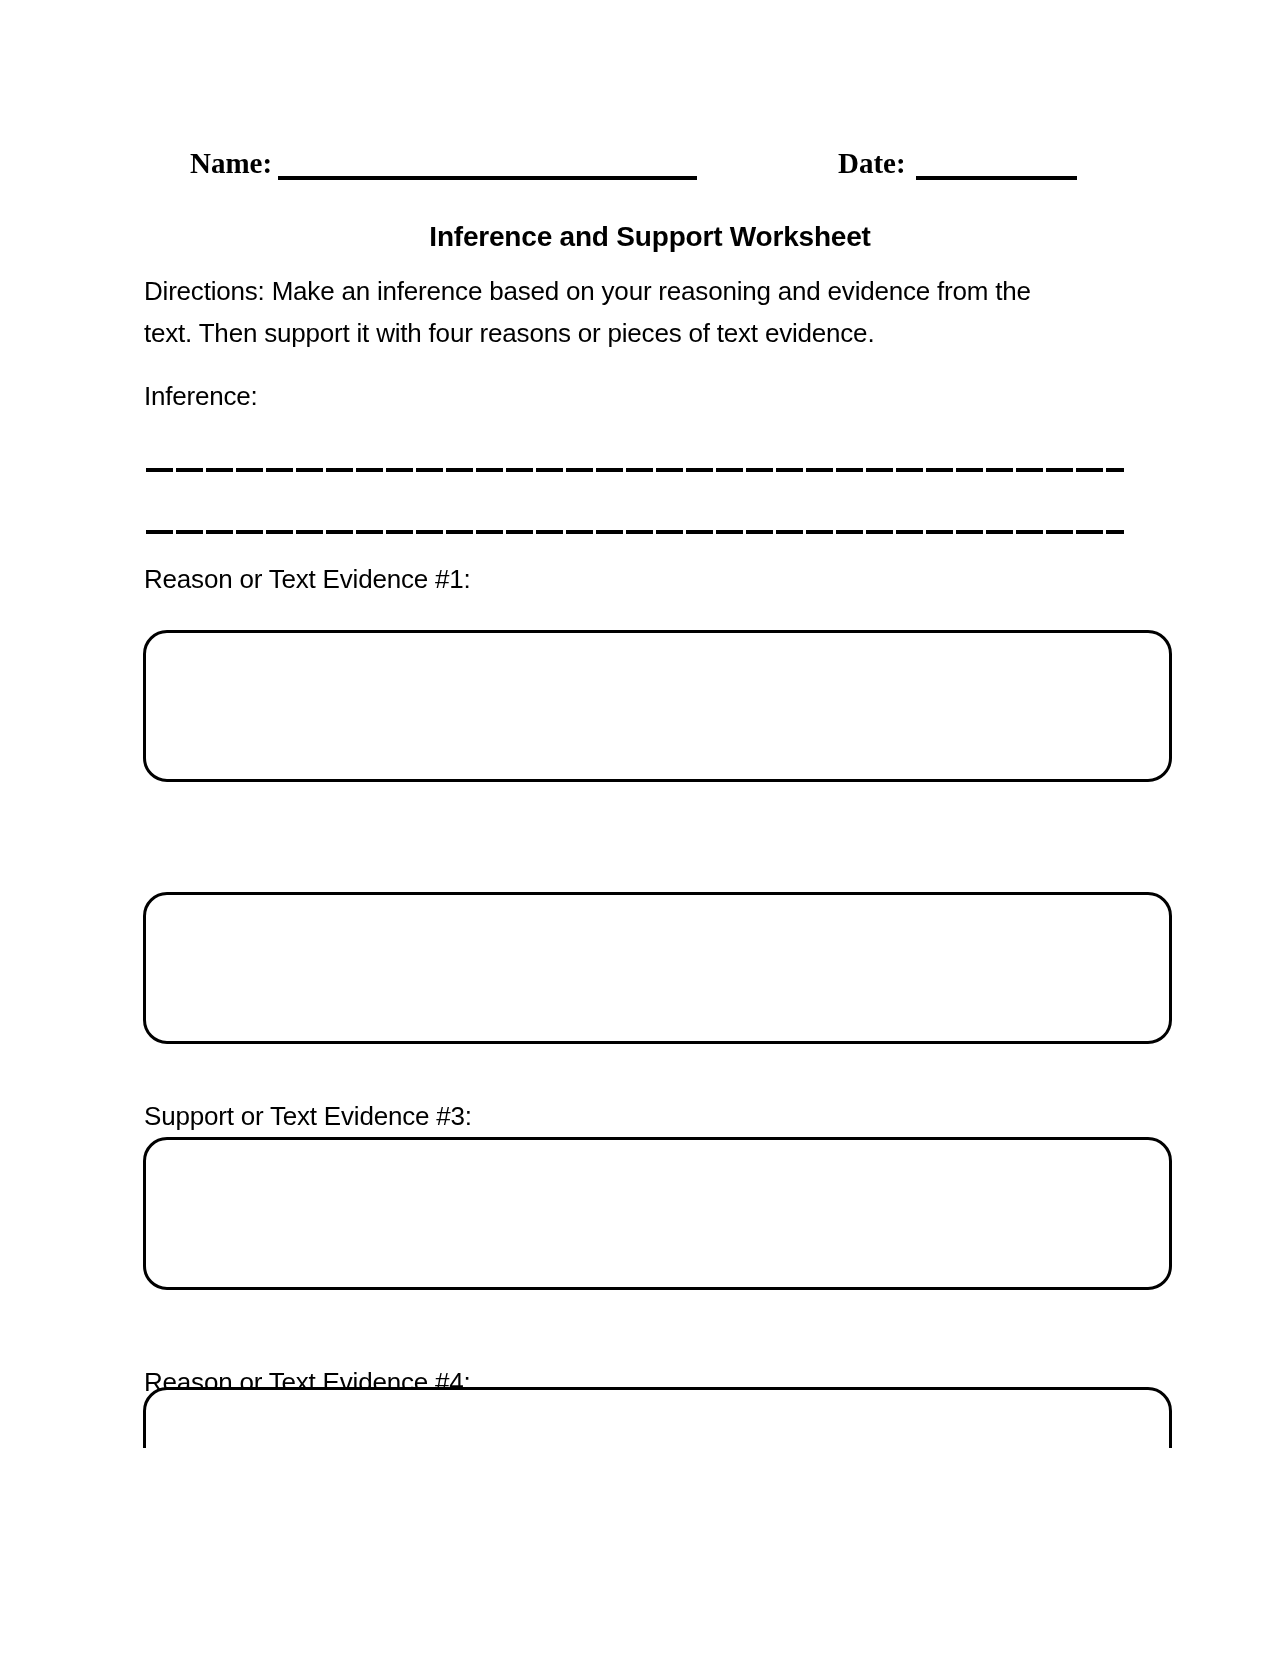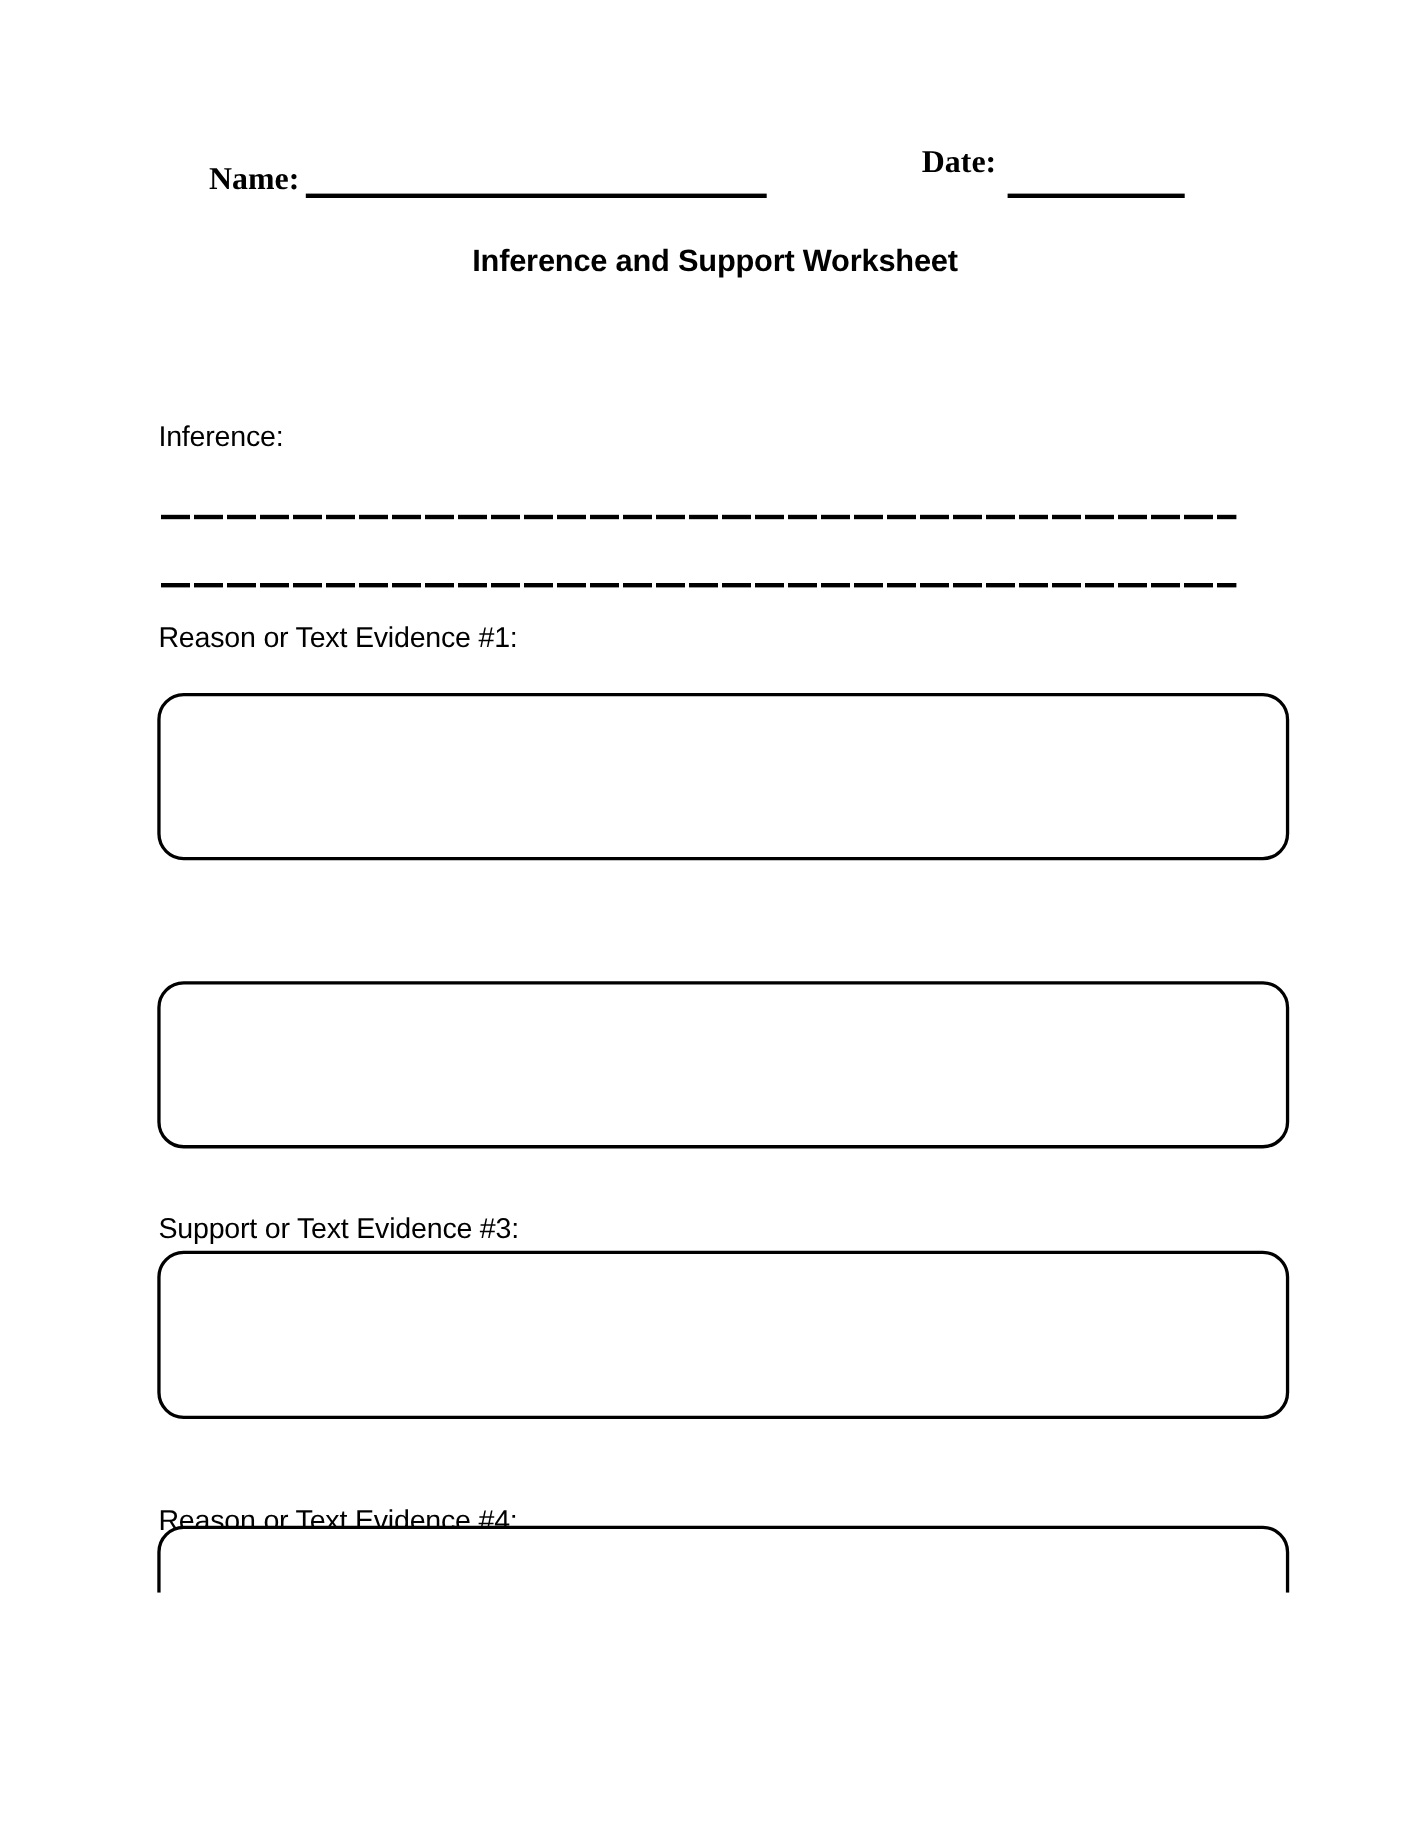--- a/index.html
+++ b/index.html
@@ -21,21 +21,21 @@
 
   
   .hdr-label {
     font-family: "Liberation Serif", "DejaVu Serif", serif;
     font-weight: bold;
     font-size: 29px;
     line-height: 34px;
     letter-spacing: 0;
   }
   .name-label { left: 190px; top: 146px; }
-  .date-label { left: 838px; top: 130px; }
+  .date-label { left: 838px; top: 146px; }
   .write-line {
     height: 0;
     border-bottom: 4px solid #000000;
   }
   .name-line { left: 278px; top: 176px; width: 419px; }
   .date-line { left: 916px; top: 176px; width: 161px; }
 
   
   .title {
     left: 144px; top: 204px; width: 980px;
@@ -103,20 +103,24 @@
 <div class="page" style="color: rgb(0, 0, 0);">
 
   <span class="abs hdr-label name-label">Name:</span>
   <div class="abs write-line name-line"></div>
 
   <span class="abs hdr-label date-label">Date:</span>
   <div class="abs write-line date-line"></div>
 
   <h1 class="abs title">Inference and Support Worksheet</h1>
 
+  <div class="abs directions">
+    <div>Directions: Make an inference based on your reasoning and evidence from the</div>
+    <div>text. Then support it with four reasons or pieces of text evidence.</div>
+  </div>
 
   <div class="abs inference-label">Inference:</div>
 
   <div class="abs blank-line blank-line-1"></div>
   <div class="abs blank-line blank-line-2"></div>
 
   <div class="abs reason-label reason-label-1">Reason or Text Evidence #1:</div>
   <div class="abs reason-box reason-box-1"></div>
 
   <div class="abs reason-box reason-box-2"></div>

